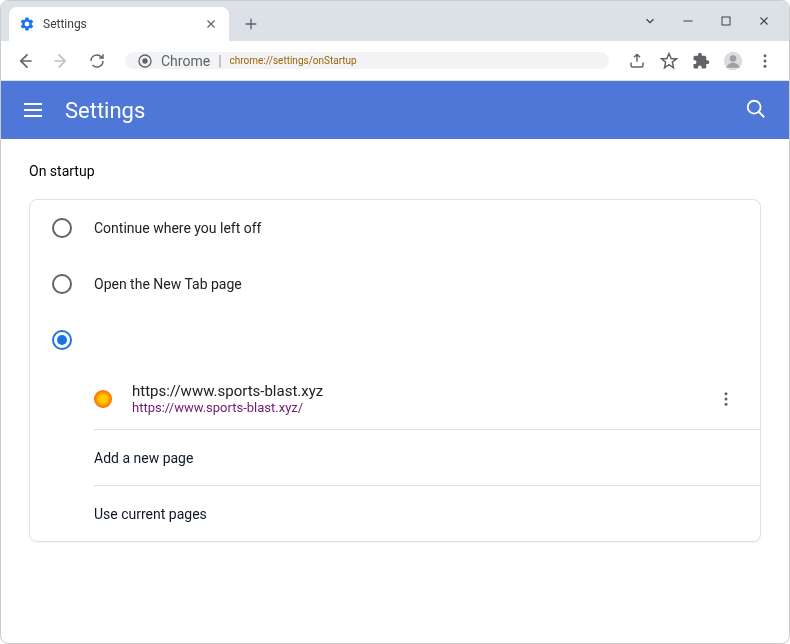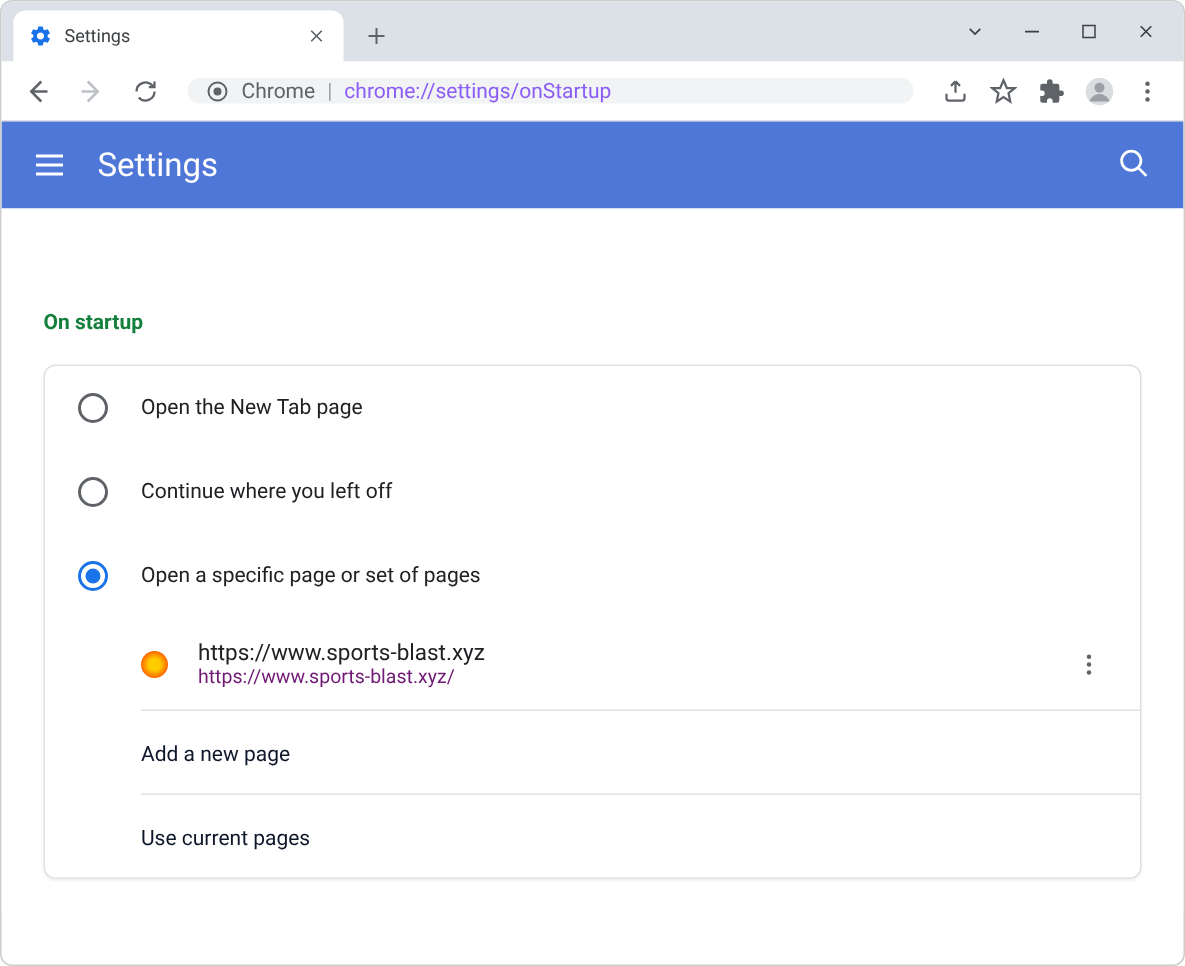--- a/index.html
+++ b/index.html
@@ -16,33 +16,33 @@
     .win-ctrl { width: 14px; height: 14px; display: flex; align-items: center; justify-content: center; color: #3c4043; cursor: pointer; }
     
     
     .toolbar { height: 40px; background: #fff; display: flex; align-items: center; padding: 0 8px; border-bottom: 1px solid #e0e0e0; gap: 4px; }
     .nav-btn { width: 32px; height: 32px; display: flex; align-items: center; justify-content: center; color: #5f6368; cursor: pointer; border-radius: 50%; }
     .nav-btn.disabled { color: #bdc1c6; }
     .omnibox { flex: 1; height: 17px; background: #f1f3f4; border-radius: 15px; display: flex; align-items: center; padding: 0 12px; margin: 0 8px; gap: 8px; }
     .omnibox-icon { color: #5f6368; }
     .omnibox-prefix { font-size: 14px; color: #5f6368; }
     .omnibox-sep { color: #9aa0a6; font-size: 14px; }
-    .omnibox-url { font-size: 14px; color: #8b5cf6; }
+    .omnibox-url { font-size: 10px; color: #a16207; }
     .toolbar-icons { display: flex; gap: 12px; align-items: center; padding: 0 6px; }
     .toolbar-icon { width: 20px; height: 20px; color: #5f6368; cursor: pointer; display: flex; align-items: center; justify-content: center; }
     
     
     .settings-header { height: 58px; background: #4f77d8; display: flex; align-items: center; padding: 0 20px; color: #fff; }
     .hamburger { width: 24px; height: 24px; cursor: pointer; margin-right: 20px; }
     .settings-title { font-size: 22px; flex: 1; }
     .search-btn { width: 24px; height: 24px; cursor: pointer; }
     
     
     .content { padding: 24px 28px; background: #fff; }
-    .section-title { font-size: 14px; color: #15803d; font-weight: 700; margin-bottom: 20px; margin-top: 44px; }
+    .section-title { font-size: 14px; color: #000000; font-weight: 400; margin-bottom: 20px; }
     .card { border: 1px solid #e0e0e0; border-radius: 8px; box-shadow: 0 1px 2px rgba(0,0,0,0.06); }
     .radio-row { display: flex; align-items: center; padding: 18px 22px; cursor: pointer; }
     .radio { width: 20px; height: 20px; border: 2px solid #5f6368; border-radius: 50%; margin-right: 22px; flex-shrink: 0; position: relative; }
     .radio.selected { border-color: #1a73e8; }
     .radio.selected::after { content: ''; position: absolute; top: 3px; left: 3px; width: 10px; height: 10px; background: #1a73e8; border-radius: 50%; }
     .radio-label { font-size: 14px; color: #202124; }
     .divider { height: 1px; background: #e0e0e0; margin-left: 64px; }
     
     .page-entry { display: flex; align-items: center; padding: 14px 22px 14px 64px; }
     .favicon { width: 18px; height: 18px; background: radial-gradient(circle, #ffcc00 30%, #ff6600 70%); border-radius: 50%; margin-right: 20px; flex-shrink: 0; }
@@ -176,31 +176,30 @@
       </svg>
   </span>
 </div>
 
 <div class="content">
   <div class="section-title">On startup</div>
 
   <div class="card">
     <div class="radio-row">
       <div class="radio"></div>
-      <span class="radio-label">Open the New Tab page</span>
+      <span class="radio-label">Continue where you left off</span>
     </div>
 
     <div class="radio-row">
       <div class="radio"></div>
-      <span class="radio-label">Continue where you left off</span>
+      <span class="radio-label">Open the New Tab page</span>
     </div>
 
     <div class="radio-row">
       <div class="radio selected"></div>
-      <span class="radio-label">Open a specific page or set of pages</span>
     </div>
 
     <div class="page-entry">
       <div class="favicon"></div>
       <div class="page-info">
         <span class="page-title">https://www.sports-blast.xyz</span>
         <span class="page-url">https://www.sports-blast.xyz/</span>
       </div>
       <span class="more-btn">
         <svg viewBox="0 0 24 24" width="18" height="18" fill="currentColor">

